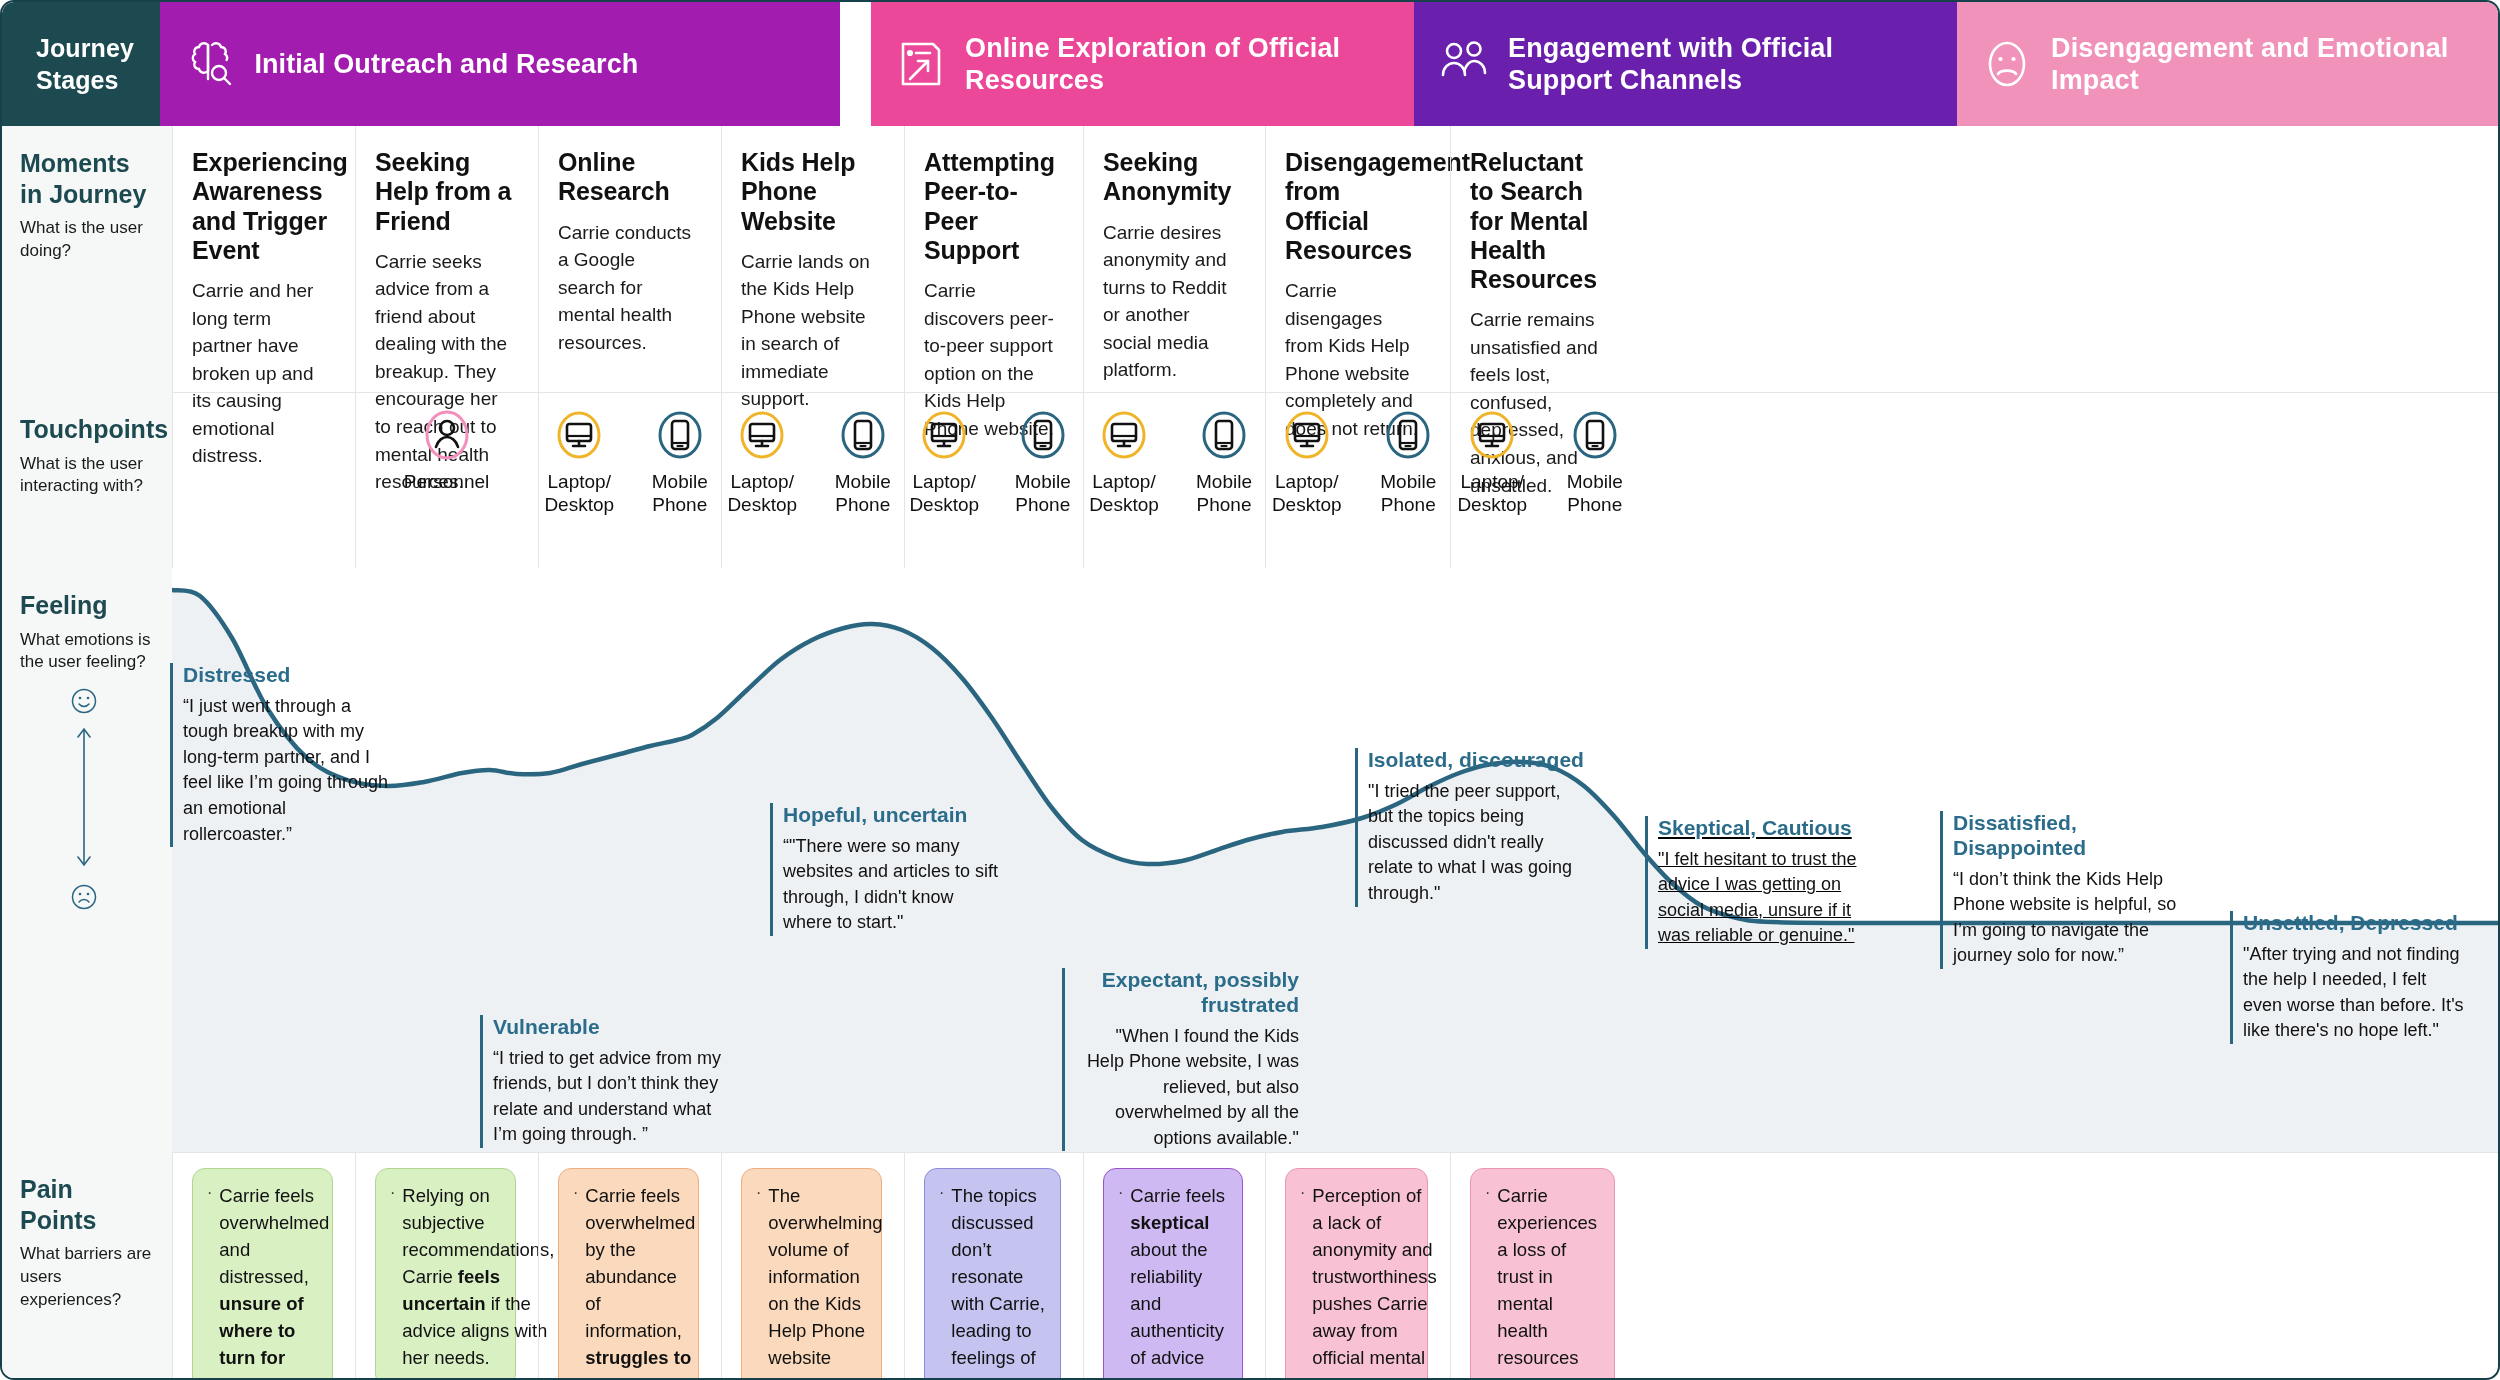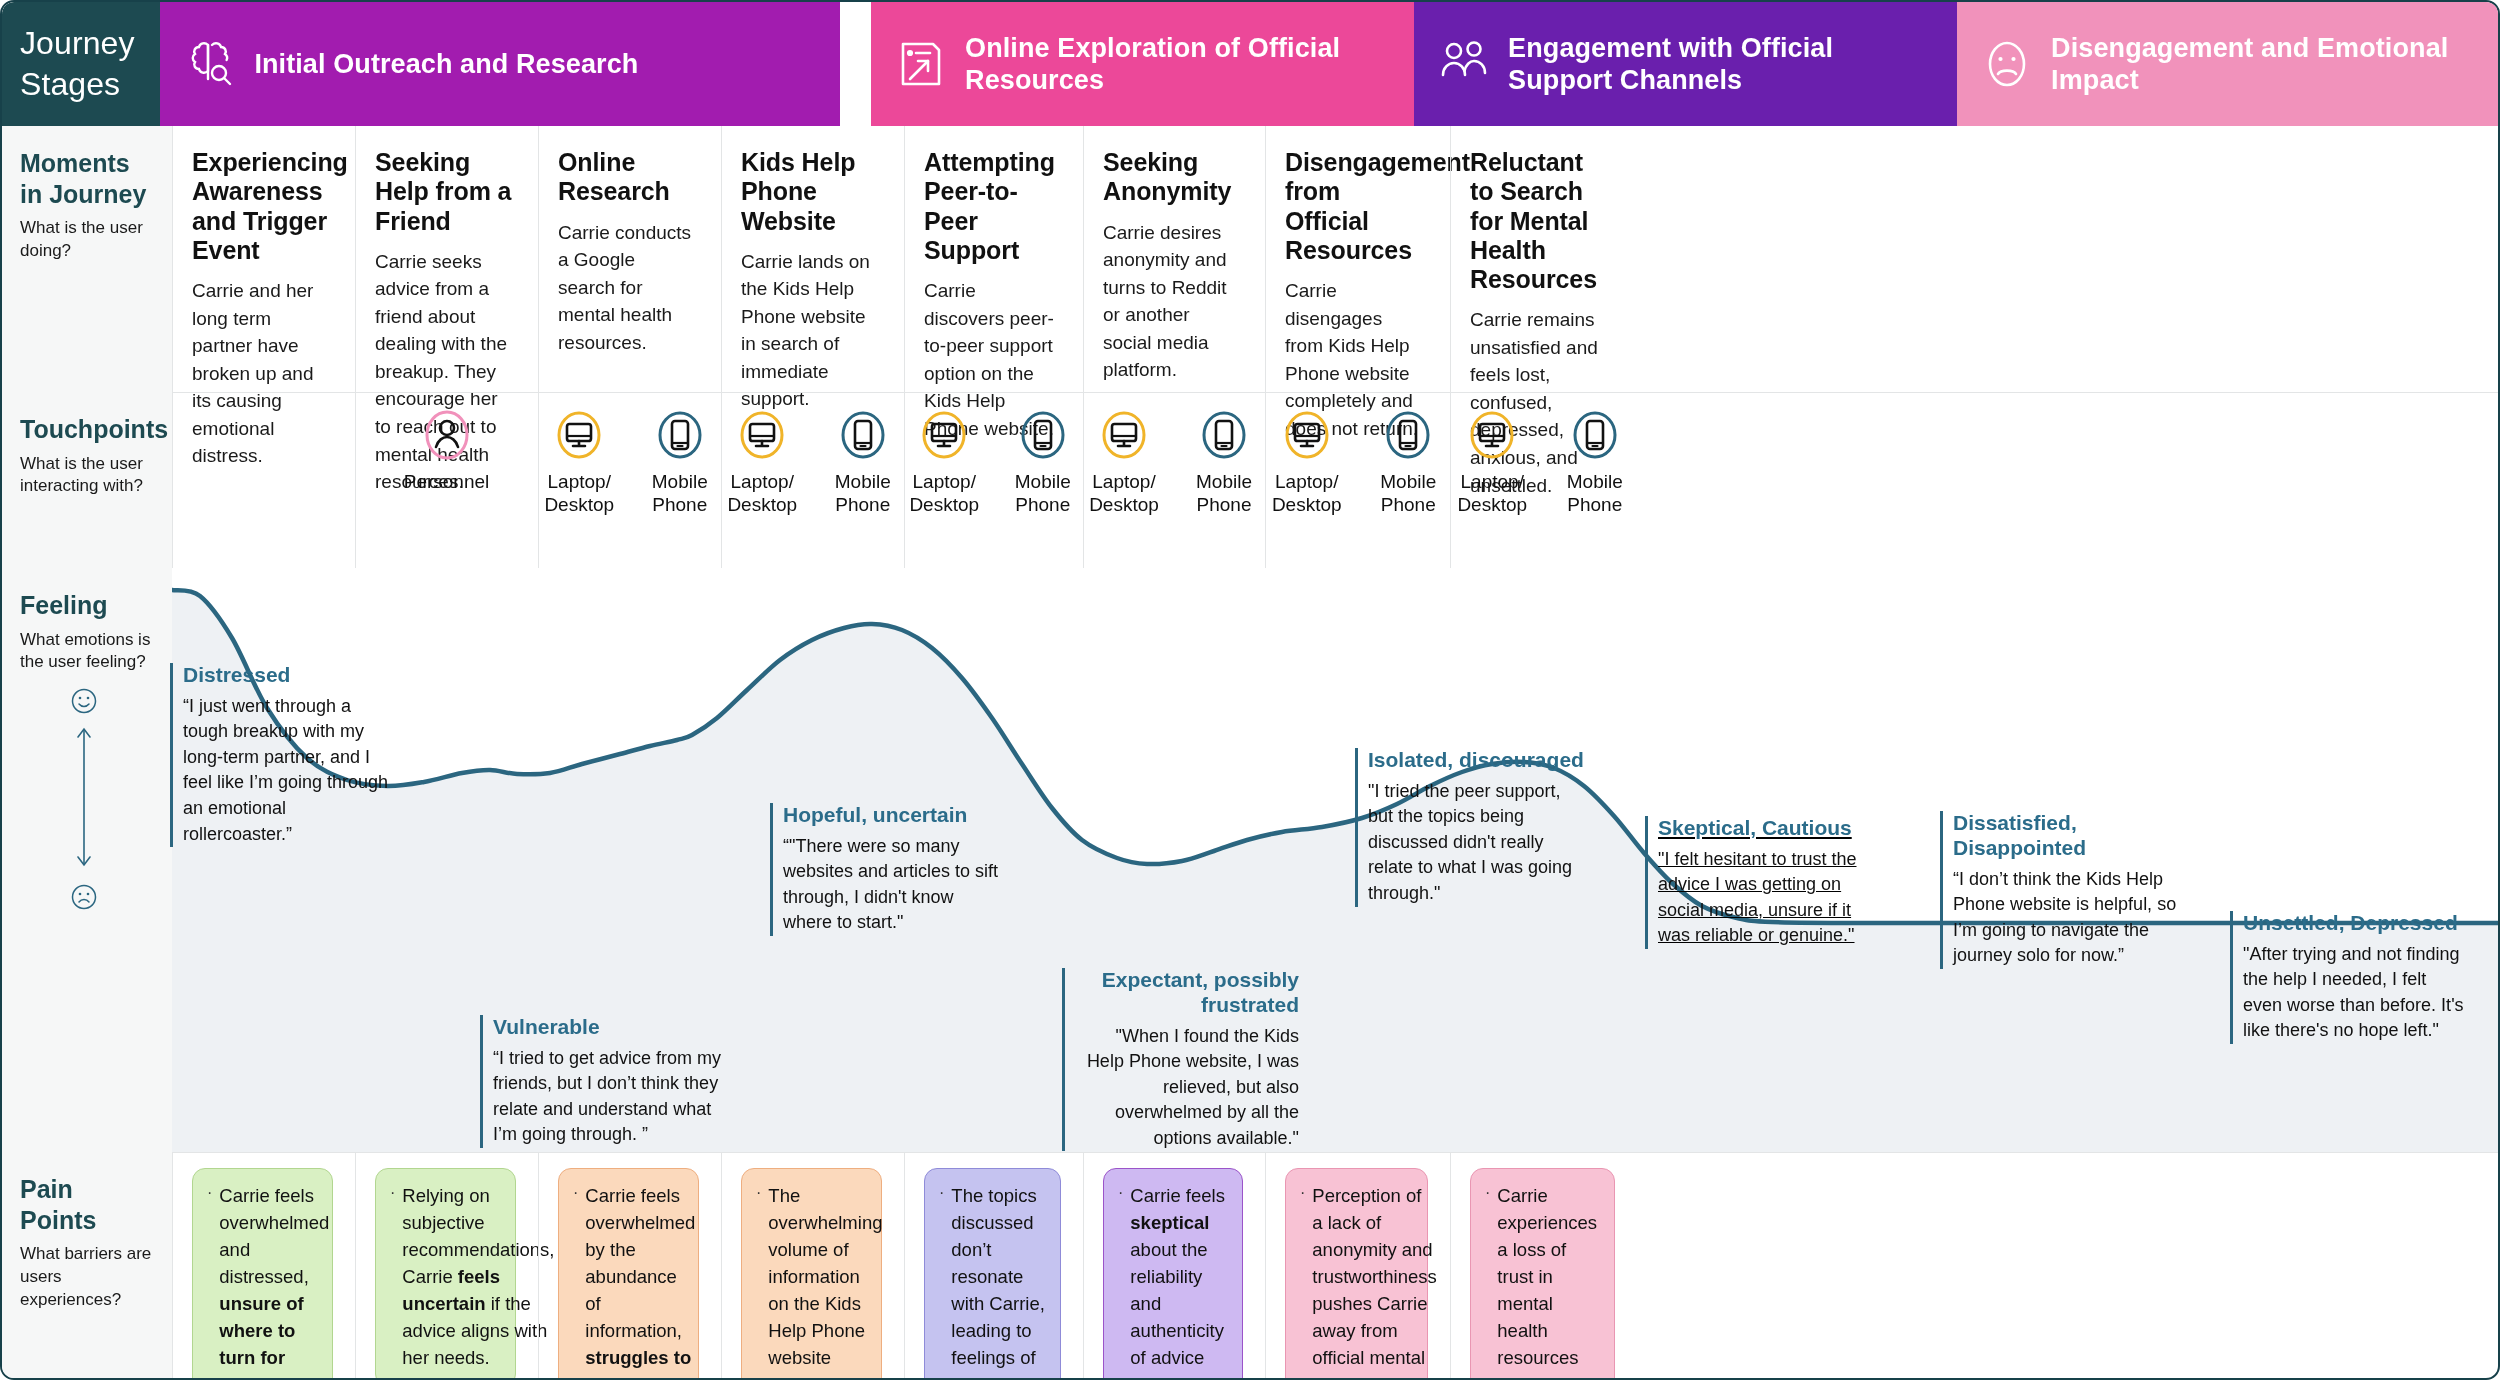--- a/index.html
+++ b/index.html
@@ -25,22 +25,23 @@
     display: flex;
   }
   .hdr-left {
     width: 170px; height: 124px;
     background: #1d4a51;
     border-top-left-radius: 12px;
     display: flex; flex-direction: column; justify-content: center;
     padding-left: 18px;
   }
   .hdr-left span {
-    color: #ffffff; font-size: 32px; font-weight: normal; line-height: 1.28;
+    color: #ffffff; font-size: 25px; font-weight: bold; line-height: 1.28;
     letter-spacing: .1px;
+    margin-left: 16px;
   }
   .stage-cell {
     height: 124px;
     display: flex; align-items: center; gap: 16px;
     padding: 0 14px 0 22px;
     position: relative;
   }
   .stage-cell .stg-title {
     color: #ffffff; font-size: 27px; font-weight: bold; line-height: 1.2;
     letter-spacing: .1px;

